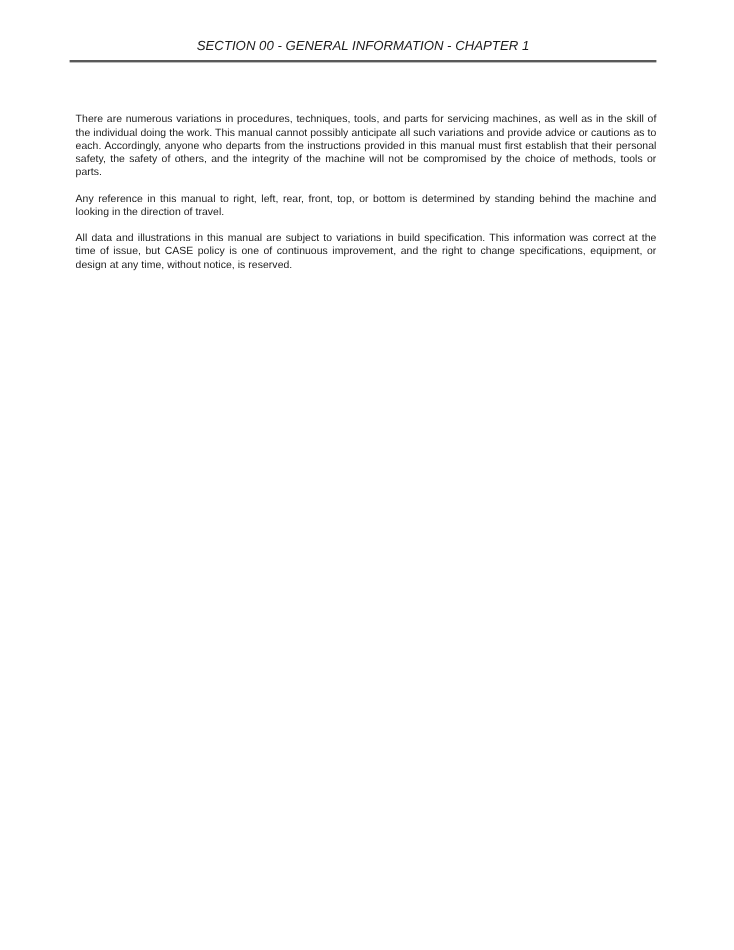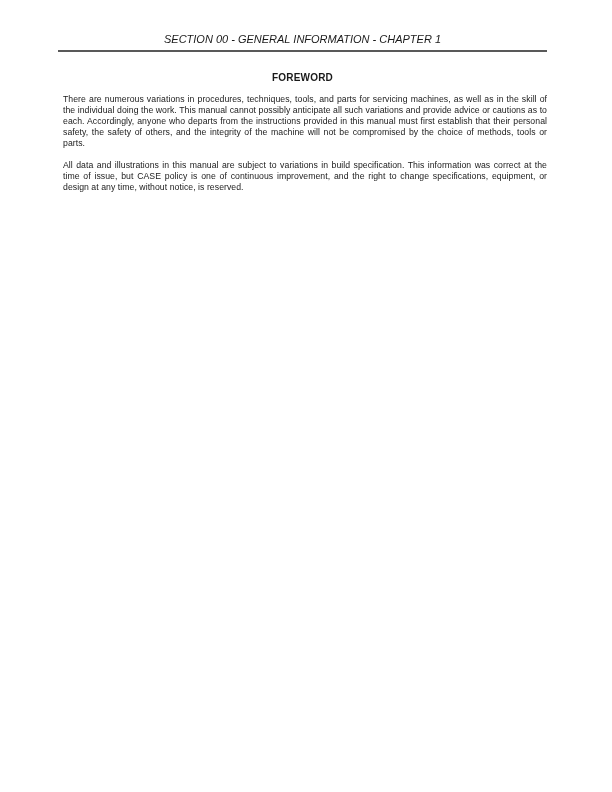--- a/index.html
+++ b/index.html
@@ -83,22 +83,22 @@
 <body>
 
 <div class="page">
 
   <div class="running-header">
     <span>SECTION 00 - GENERAL INFORMATION - CHAPTER 1</span>
   </div>
 
   <div class="header-rule"></div>
 
-  <h1 class="page-title">FOREWORD</h1>
 
   <div class="content">
     <p>There are numerous variations in procedures, techniques, tools, and parts for servicing machines, as well as in the skill of the individual doing the work. This manual cannot possibly anticipate all such variations and provide advice or cautions as to each. Accordingly, anyone who departs from the instructions provided in this manual must first establish that their personal safety, the safety of others, and the integrity of the machine will not be compromised by the choice of methods, tools or parts.</p>
+    <p>Any reference in this manual to right, left, rear, front, top, or bottom is determined by standing behind the machine and looking in the direction of travel.</p>
     <p>All data and illustrations in this manual are subject to variations in build specification. This information was correct at the time of issue, but CASE policy is one of continuous improvement, and the right to change specifications, equipment, or design at any time, without notice, is reserved.</p>
   </div>
 
   <div class="page-number">00-2</div>
 
 </div>
 
 </body></html>

